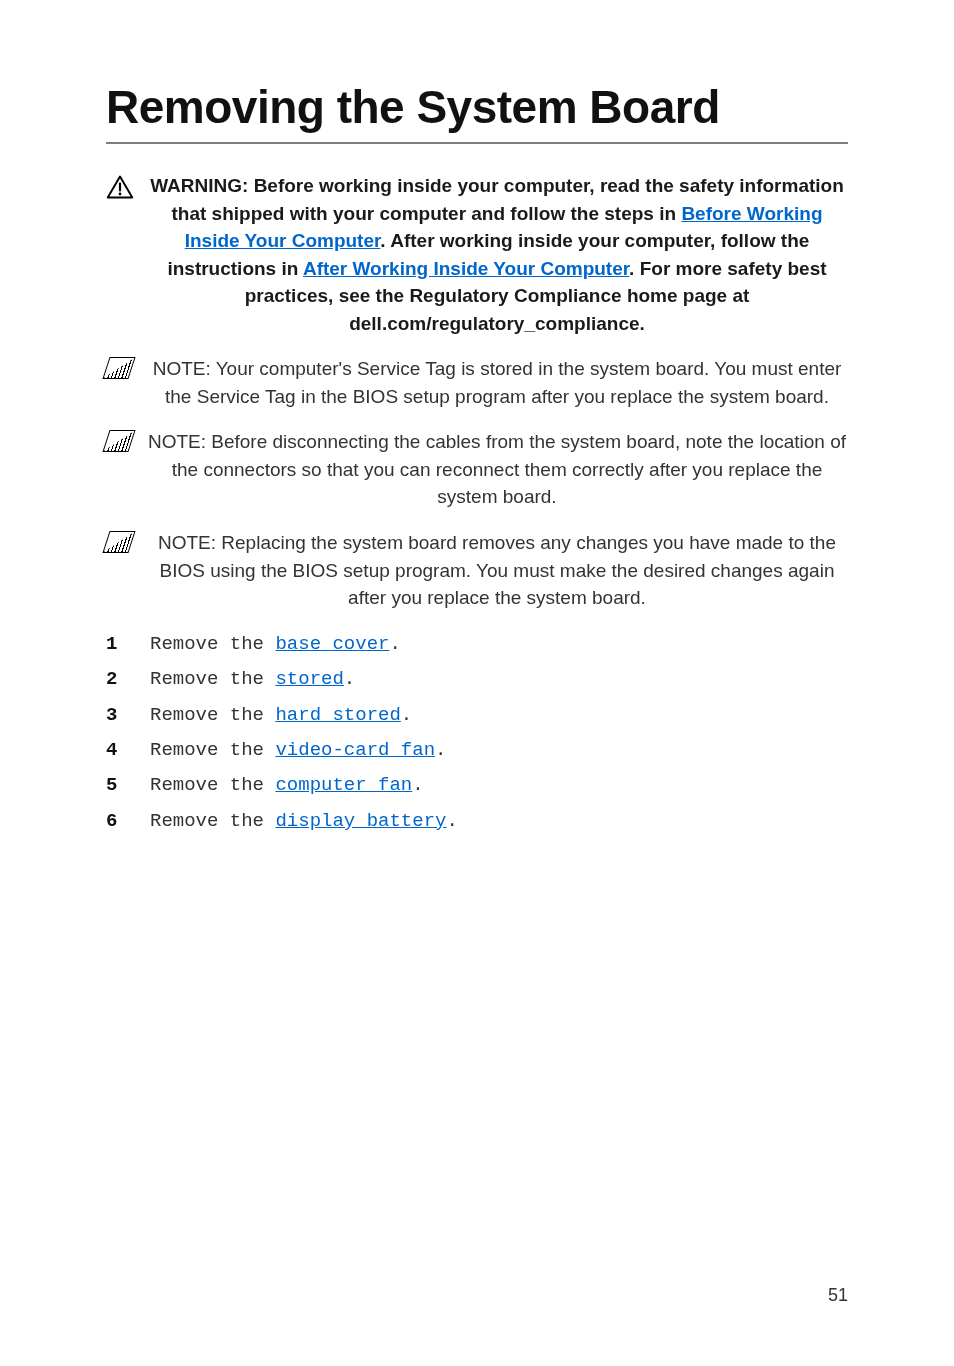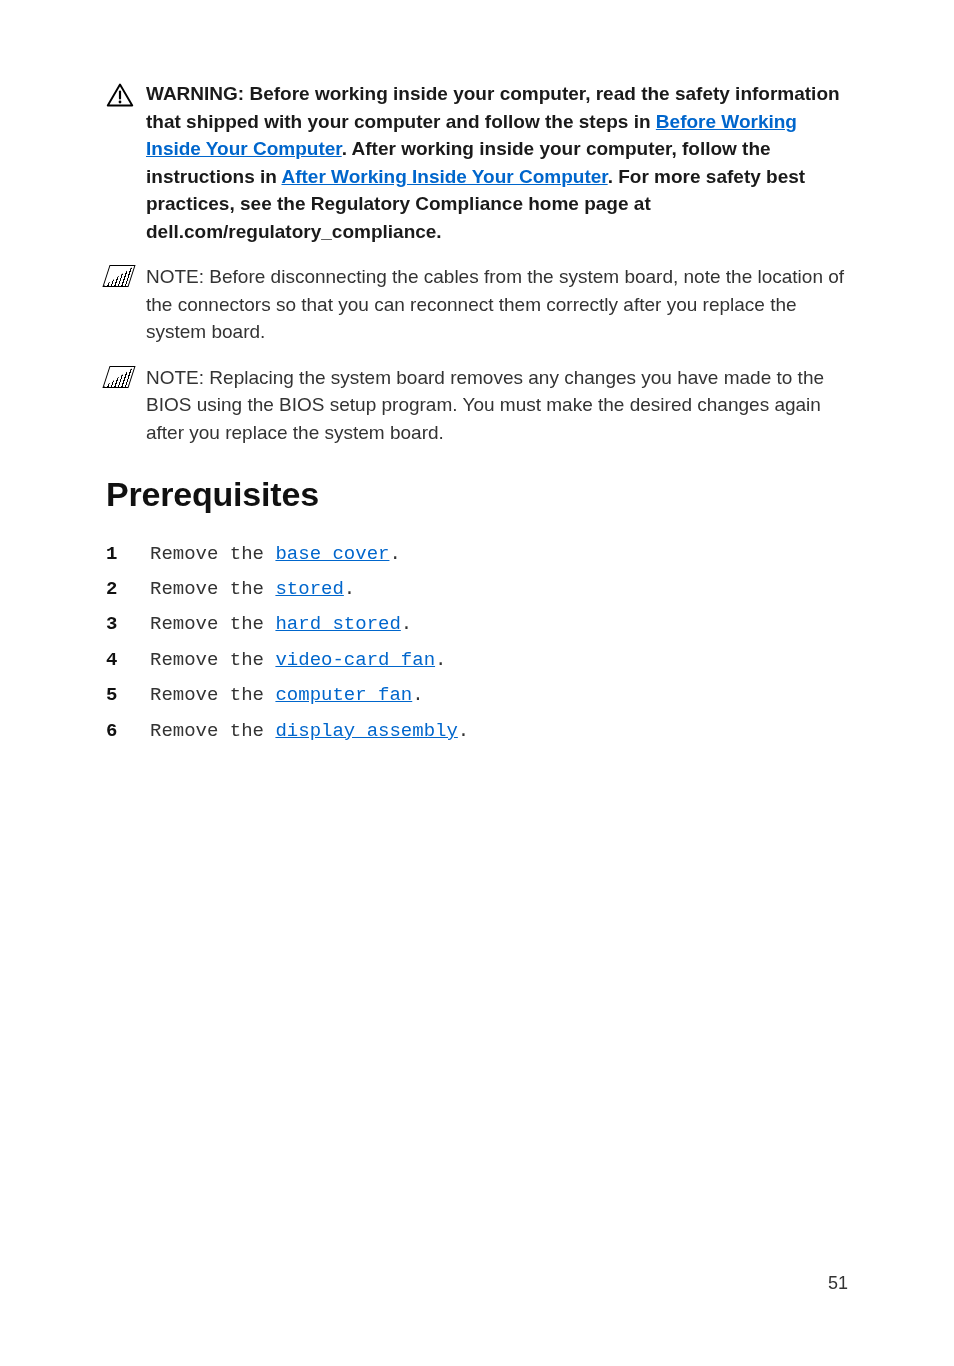--- a/index.html
+++ b/index.html
@@ -33,20 +33,21 @@
   }
   .icon-col {
     flex: 0 0 40px;
     display: flex;
     justify-content: flex-start;
     padding-top: 2px;
   }
   .text-col {
     flex: 1;
     font-size: 19px;
+    text-align: center;
   }
   .text-col.bold, .text-col .bold { font-weight: 700; }
   .text-col.normal { font-weight: 400; color: #333; }
   .note-prefix { font-weight: 400; }
   a.link { color: #0066cc; text-decoration: underline; }
   h2.section {
     font-size: 34px;
     font-weight: 700;
     margin-top: 28px;
     margin-bottom: 26px;
@@ -71,21 +72,21 @@
   ol.steps li::before {
     content: counter(step);
     position: absolute;
     left: 0;
     top: 0;
     font-weight: 700;
     color: #111;
   }
   .page-number {
     position: absolute;
-    bottom: 72px;
+    bottom: 60px;
     right: 106px;
     font-size: 18px;
     color: #333;
   }
   
   .warn-icon svg { width: 28px; height: 26px; }
   
   .note-icon {
     width: 26px;
     height: 22px;
@@ -104,36 +105,47 @@
       transparent 1.2px, transparent 3.5px
     );
     clip-path: polygon(0 100%, 100% 0, 100% 100%);
   }
 </style>
 </head>
 <body>
 
 <div class="page">
 
+  <h1 class="title">Removing the System Board</h1>
 
   <div class="block">
     <div class="icon-col">
       <span class="warn-icon">
         <svg viewBox="0 0 32 28">
           <polygon points="16,2 30,26 2,26" fill="none" stroke="#000" stroke-width="2.2" stroke-linejoin="round"></polygon>
           <line x1="16" y1="10" x2="16" y2="18" stroke="#000" stroke-width="2.5" stroke-linecap="round"></line>
           <circle cx="16" cy="22" r="1.6" fill="#000"></circle>
         </svg>
       </span>
     </div>
     <div class="text-col bold">
       <span>WARNING: </span><span>Before working inside your computer, read the safety information that shipped with your computer and follow the steps in </span><a href="#" class="link">Before Working Inside Your Computer</a><span>. After working inside your computer, follow the instructions in </span><a href="#" class="link">After Working Inside Your Computer</a><span>. For more safety best practices, see the Regulatory Compliance home page at dell.com/regulatory_compliance.</span>
     </div>
   </div>
 
+  <div class="block">
+    <div class="icon-col">
+      <span class="note-icon">
+          <span class="hatch"></span>
+        </span>
+    </div>
+    <div class="text-col normal">
+      <span class="note-prefix">NOTE: </span><span>Your computer's Service Tag is stored in the system board. You must enter the Service Tag in the BIOS setup program after you replace the system board.</span>
+    </div>
+  </div>
 
   <div class="block">
     <div class="icon-col">
       <span class="note-icon">
           <span class="hatch"></span>
         </span>
     </div>
     <div class="text-col normal">
       <span class="note-prefix">NOTE: </span><span>Before disconnecting the cables from the system board, note the location of the connectors so that you can reconnect them correctly after you replace the system board.</span>
     </div>
@@ -143,38 +155,37 @@
     <div class="icon-col">
       <span class="note-icon">
           <span class="hatch"></span>
         </span>
     </div>
     <div class="text-col normal">
       <span class="note-prefix">NOTE: </span><span>Replacing the system board removes any changes you have made to the BIOS using the BIOS setup program. You must make the desired changes again after you replace the system board.</span>
     </div>
   </div>
 
-  <h2 class="section">Prerequisites</h2>
 
   <ol class="steps">
     <li>
       <span>Remove the </span><a href="#" class="link">base cover</a><span>.</span>
     </li>
     <li>
       <span>Remove the </span><a href="#" class="link">stored</a><span>.</span>
     </li>
     <li>
       <span>Remove the </span><a href="#" class="link">hard stored</a><span>.</span>
     </li>
     <li>
       <span>Remove the </span><a href="#" class="link">video-card fan</a><span>.</span>
     </li>
     <li>
       <span>Remove the </span><a href="#" class="link">computer fan</a><span>.</span>
     </li>
     <li>
-      <span>Remove the </span><a href="#" class="link">display assembly</a><span>.</span>
+      <span>Remove the </span><a href="#" class="link">display battery</a><span>.</span>
     </li>
   </ol>
 
   <div class="page-number">51</div>
 
 </div>
 
 </body></html>

